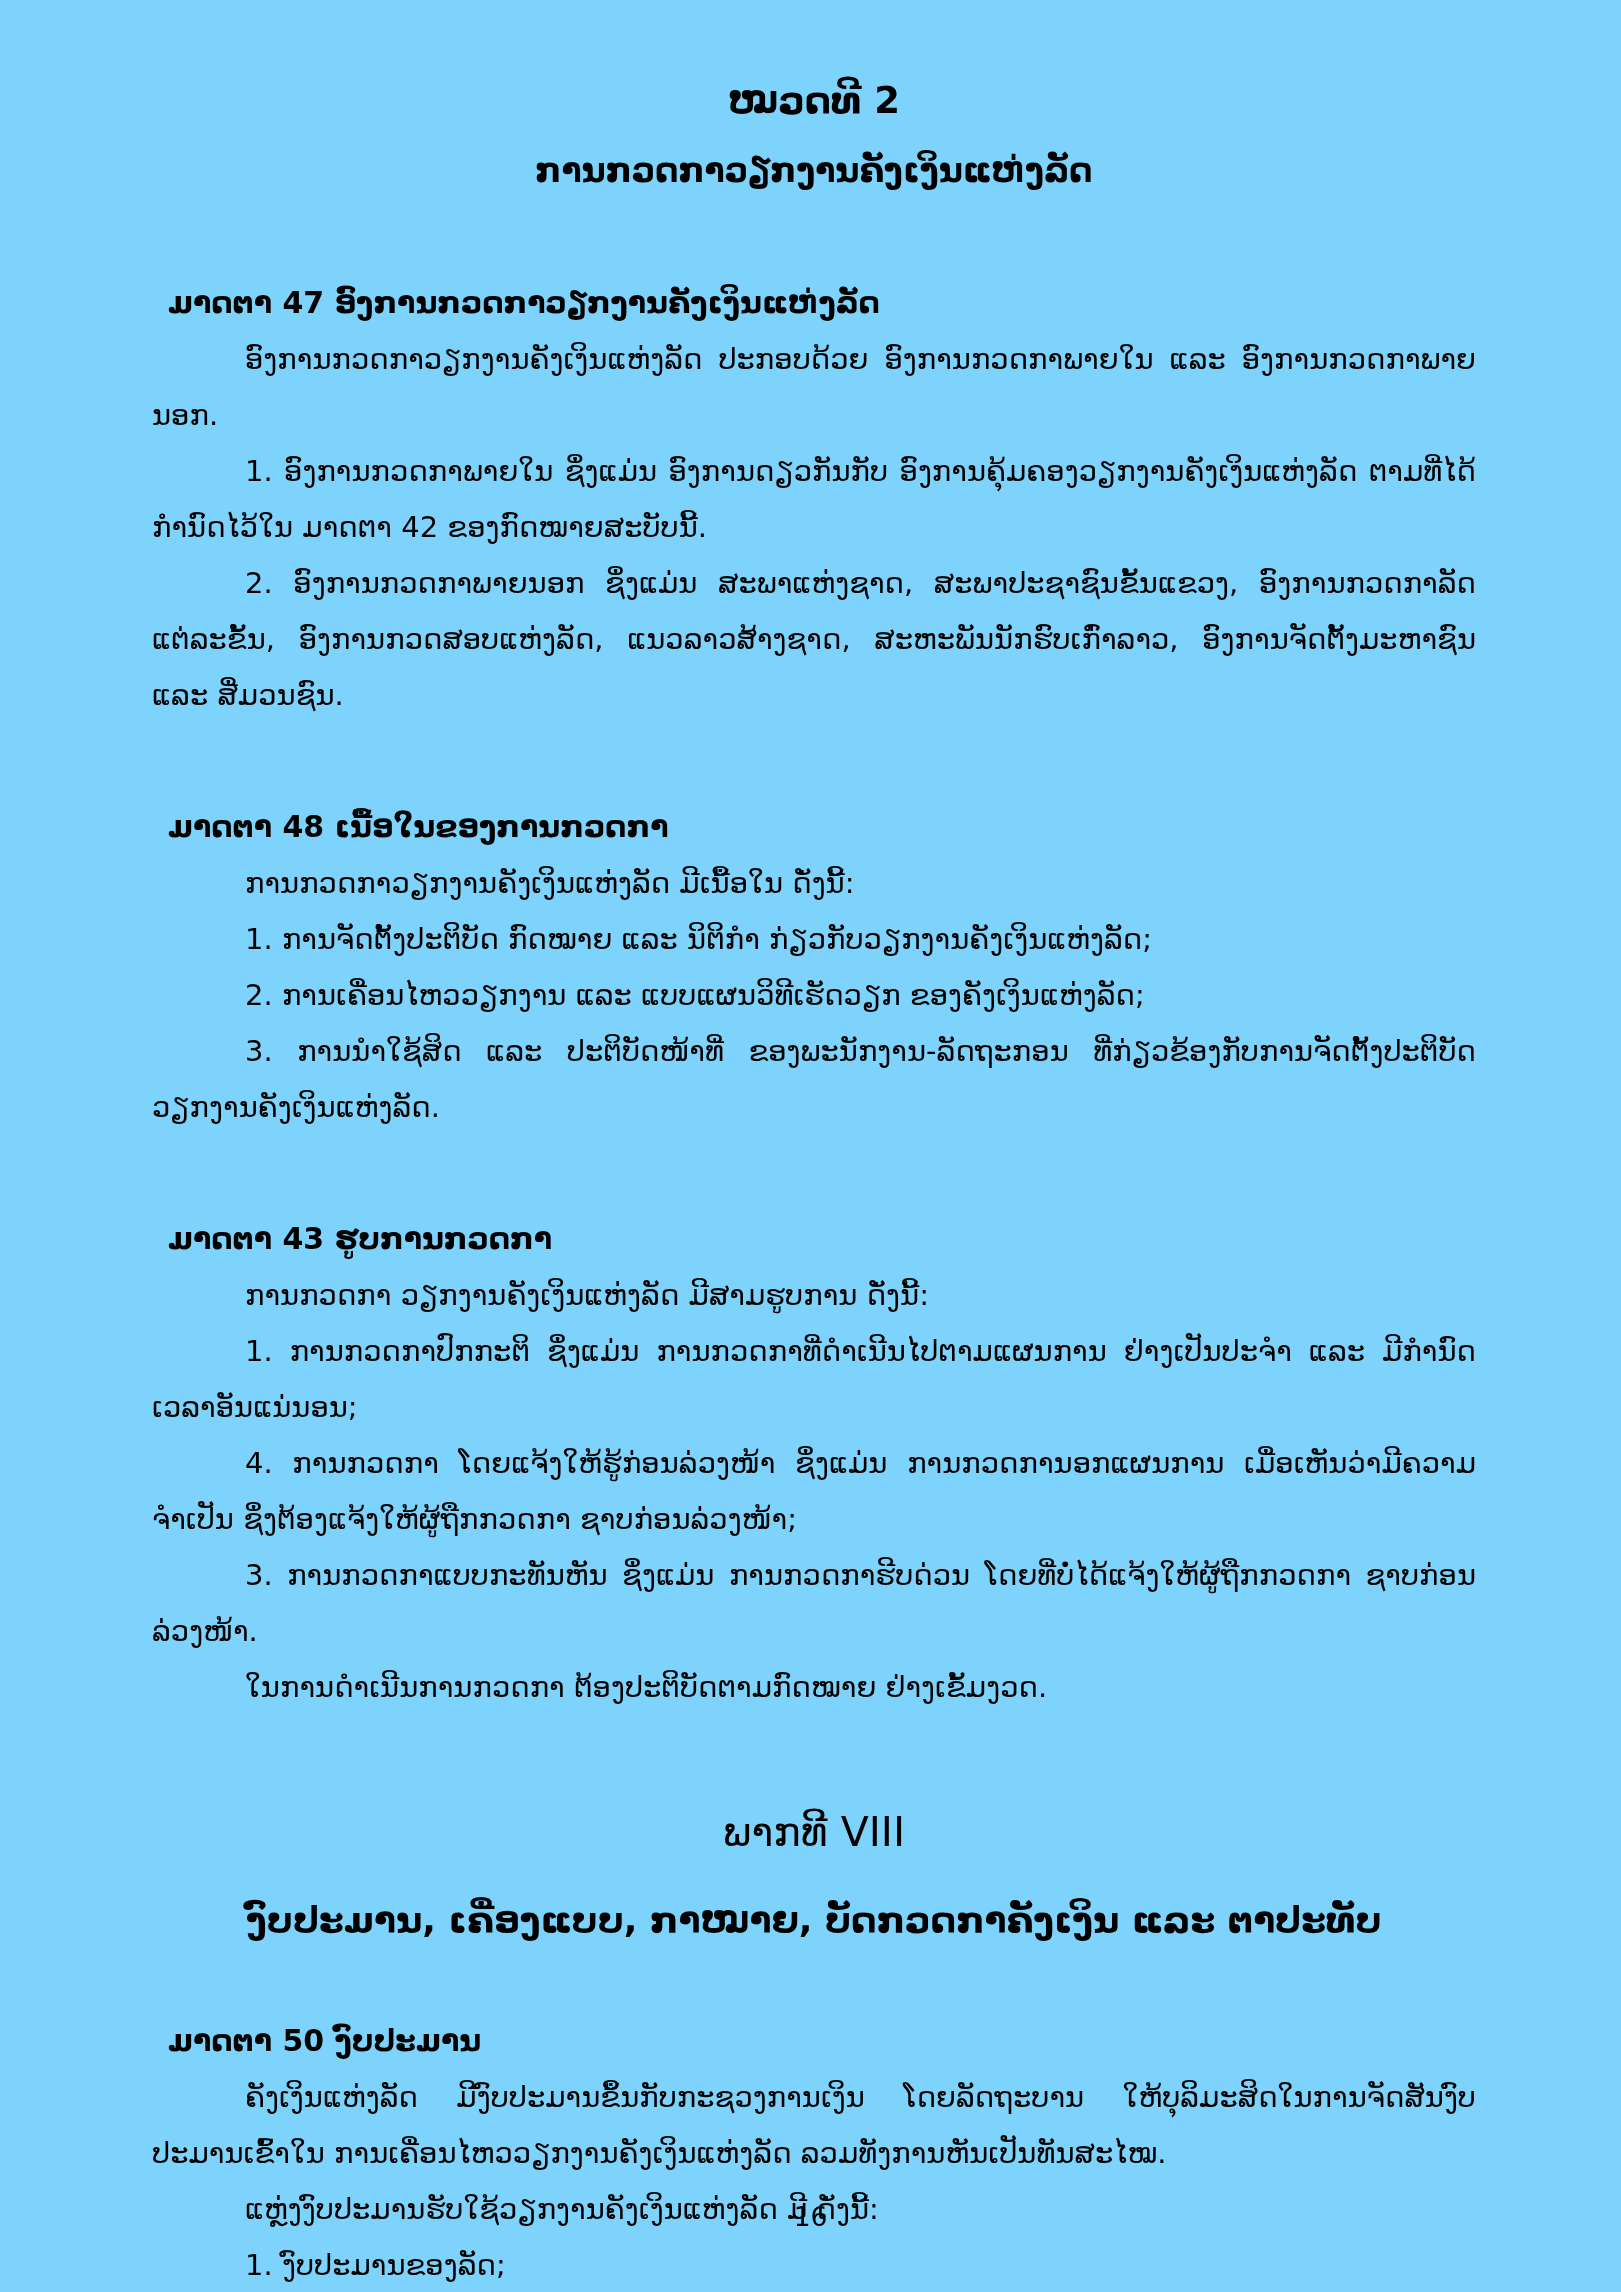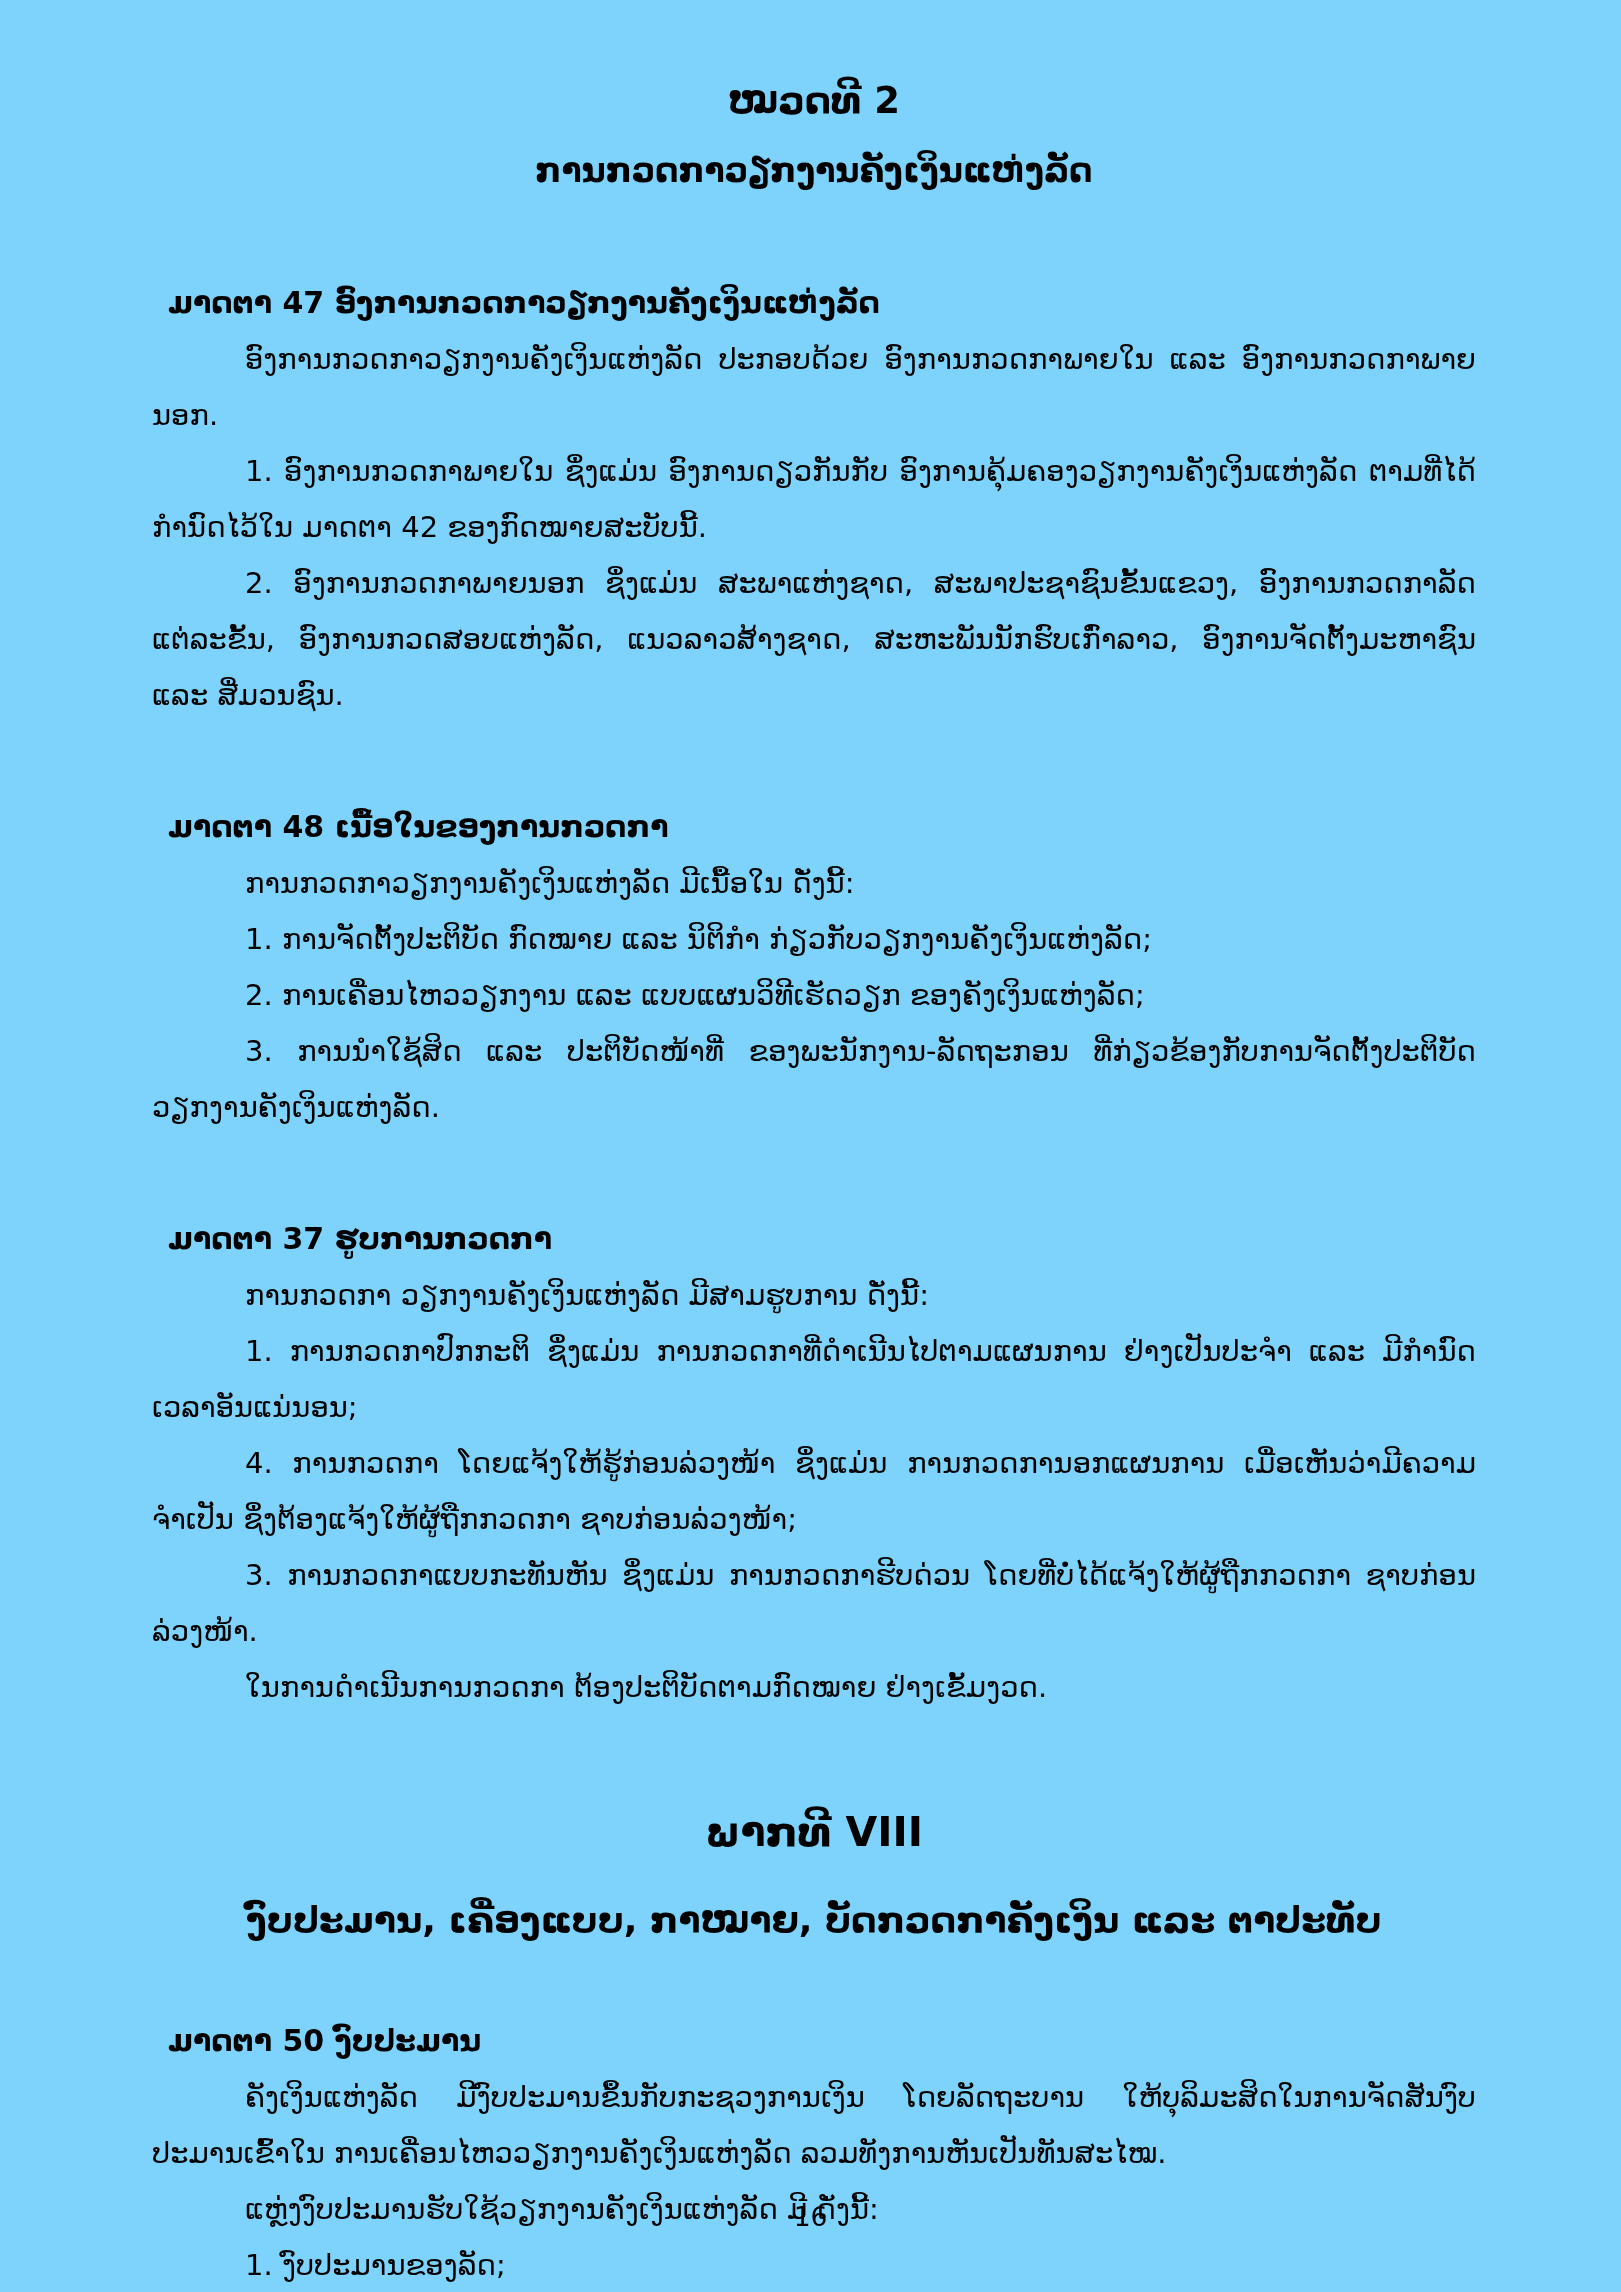--- a/index.html
+++ b/index.html
@@ -47,21 +47,21 @@
   .body-par {
     font-size: 29px;
     line-height: 56px;
     margin: 0;
     text-align: justify;
     text-indent: 93px;
   }
   .part-title {
     text-align: center;
     font-size: 41px;
-    font-weight: bold;
+    font-weight: normal;
     line-height: 63px;
     margin: 86px 0 0 0;
   }
   .part-subtitle {
     text-align: center;
     font-size: 36px;
     font-weight: bold;
     line-height: 61px;
     margin: 25.5px 0 0 0;
   }
@@ -88,21 +88,21 @@
     <p class="body-par">ອົງການກວດກາວຽກງານຄັງເງິນແຫ່ງລັດ ປະກອບດ້ວຍ ອົງການກວດກາພາຍໃນ ແລະ ອົງການກວດກາພາຍນອກ.</p>
     <p class="body-par">1. ອົງການກວດກາພາຍໃນ ຊຶ່ງແມ່ນ ອົງການດຽວກັນກັບ ອົງການຄຸ້ມຄອງວຽກງານຄັງເງິນແຫ່ງລັດ ຕາມທີ່ໄດ້ກຳນົດໄວ້ໃນ ມາດຕາ 42 ຂອງກົດໝາຍສະບັບນີ້.</p>
     <p class="body-par">2. ອົງການກວດກາພາຍນອກ ຊຶ່ງແມ່ນ ສະພາແຫ່ງຊາດ, ສະພາປະຊາຊົນຂັ້ນແຂວງ, ອົງການກວດກາລັດແຕ່ລະຂັ້ນ, ອົງການກວດສອບແຫ່ງລັດ, ແນວລາວສ້າງຊາດ, ສະຫະພັນນັກຮົບເກົ່າລາວ, ອົງການຈັດຕັ້ງມະຫາຊົນ ແລະ ສື່ມວນຊົນ.</p>
 
     <p class="article-heading">ມາດຕາ 48 ເນື້ອໃນຂອງການກວດກາ</p>
     <p class="body-par">ການກວດກາວຽກງານຄັງເງິນແຫ່ງລັດ ມີເນື້ອໃນ ດັ່ງນີ້:</p>
     <p class="body-par">1. ການຈັດຕັ້ງປະຕິບັດ ກົດໝາຍ ແລະ ນິຕິກຳ ກ່ຽວກັບວຽກງານຄັງເງິນແຫ່ງລັດ;</p>
     <p class="body-par">2. ການເຄື່ອນໄຫວວຽກງານ ແລະ ແບບແຜນວິທີເຮັດວຽກ ຂອງຄັງເງິນແຫ່ງລັດ;</p>
     <p class="body-par">3. ການນຳໃຊ້ສິດ ແລະ ປະຕິບັດໜ້າທີ່ ຂອງພະນັກງານ-ລັດຖະກອນ ທີ່ກ່ຽວຂ້ອງກັບການຈັດຕັ້ງປະຕິບັດວຽກງານຄັງເງິນແຫ່ງລັດ.</p>
 
-    <p class="article-heading">ມາດຕາ 37 ຮູບການກວດກາ</p>
+    <p class="article-heading">ມາດຕາ 43 ຮູບການກວດກາ</p>
     <p class="body-par">ການກວດກາ ວຽກງານຄັງເງິນແຫ່ງລັດ ມີສາມຮູບການ ດັ່ງນີ້:</p>
     <p class="body-par">1. ການກວດກາປົກກະຕິ ຊຶ່ງແມ່ນ ການກວດກາທີ່ດຳເນີນໄປຕາມແຜນການ ຢ່າງເປັນປະຈຳ ແລະ ມີກຳນົດເວລາອັນແນ່ນອນ;</p>
     <p class="body-par">4. ການກວດກາ ໂດຍແຈ້ງໃຫ້ຮູ້ກ່ອນລ່ວງໜ້າ ຊຶ່ງແມ່ນ ການກວດການອກແຜນການ ເມື່ອເຫັນວ່າມີຄວາມ ຈຳເປັນ ຊຶ່ງຕ້ອງແຈ້ງໃຫ້ຜູ້ຖືກກວດກາ ຊາບກ່ອນລ່ວງໜ້າ;</p>
     <p class="body-par">3. ການກວດກາແບບກະທັນຫັນ ຊຶ່ງແມ່ນ ການກວດກາຮີບດ່ວນ ໂດຍທີ່ບໍ່ໄດ້ແຈ້ງໃຫ້ຜູ້ຖືກກວດກາ ຊາບກ່ອນລ່ວງໜ້າ.</p>
     <p class="body-par">ໃນການດຳເນີນການກວດກາ ຕ້ອງປະຕິບັດຕາມກົດໝາຍ ຢ່າງເຂັ້ມງວດ.</p>
 
     <p class="part-title">ພາກທີ VIII</p>
     <p class="part-subtitle">ງົບປະມານ, ເຄື່ອງແບບ, ກາໝາຍ, ບັດກວດກາຄັງເງິນ ແລະ ຕາປະທັບ</p>
 
     <p class="article-heading" style="margin-top:63px;">ມາດຕາ 50 ງົບປະມານ</p>

